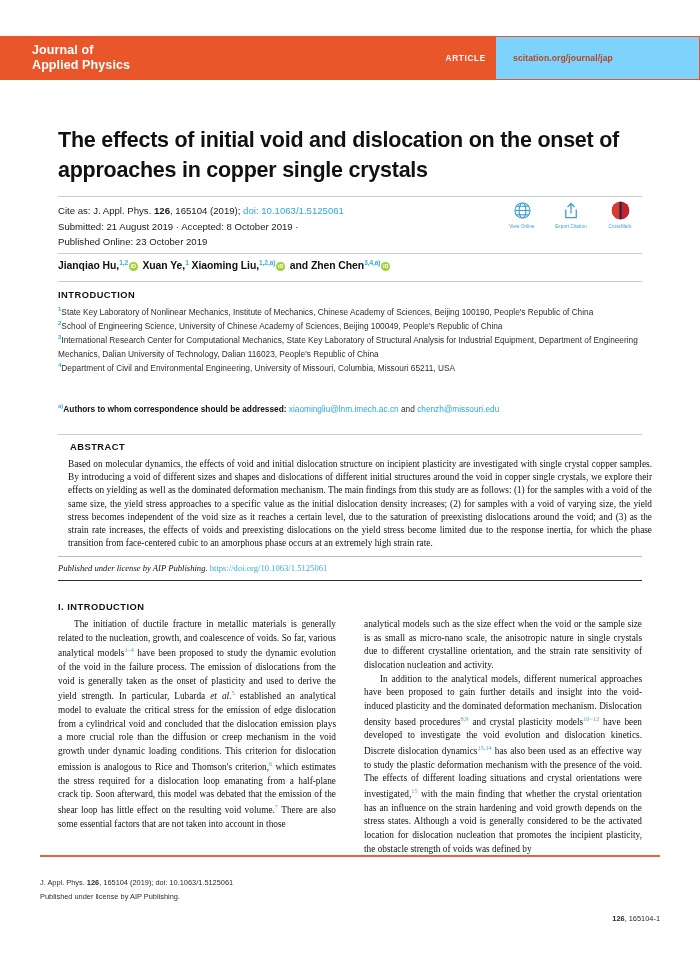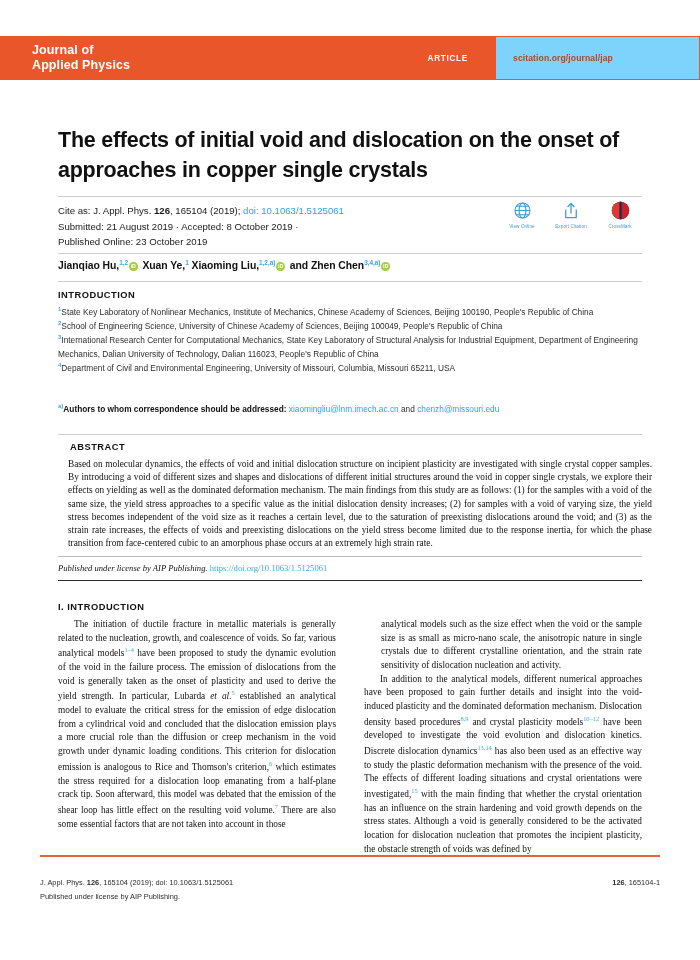--- a/index.html
+++ b/index.html
@@ -25,21 +25,21 @@
     height: 44px;
     display: flex;
     align-items: stretch;
   }
   .header-orange {
     background: #e8562a;
     flex: 0 0 496px;
     display: flex;
     align-items: center;
     justify-content: space-between;
-    padding: 0 28px 0 32px;
+    padding: 0 10px 0 32px;
     box-sizing: border-box;
   }
   .journal-logo {
     color: #ffffff;
     font-weight: bold;
     font-size: 12.5px;
     line-height: 1.22;
     letter-spacing: .1px;
   }
   .journal-logo span { display: block; }
@@ -250,21 +250,21 @@
   }
   .col {
     width: 278px;
     font-family: "Liberation Serif", serif;
     font-size: 9.3px;
     line-height: 1.47;
     text-align: justify;
     color: #111;
   }
   .col p { margin: 0; text-indent: 16px; }
-  .col p.noindent { text-indent: 0; margin-left: 17px; }
+  .col p.noindent { text-indent: 0; }
   .col sup {
     font-size: 6.4px;
     color: #3aa9dd;
     vertical-align: super;
   }
 
   
   .footer-rule {
     position: absolute;
     left: 40px;
@@ -279,21 +279,21 @@
     top: 876px;
     width: 620px;
     display: flex;
     justify-content: space-between;
     align-items: flex-start;
     font-size: 7.4px;
     color: #2b2b2b;
     line-height: 1.9;
   }
   .footer b { font-weight: bold; }
-  .footer-right { text-align: left; }
+  .footer-right { text-align: left; margin-top: 36px; }
 </style>
 </head>
 <body>
 
 <div class="header">
   <div class="header-orange">
     <div class="journal-logo">
       <span>Journal of</span>
       <span>Applied Physics</span>
     </div>

